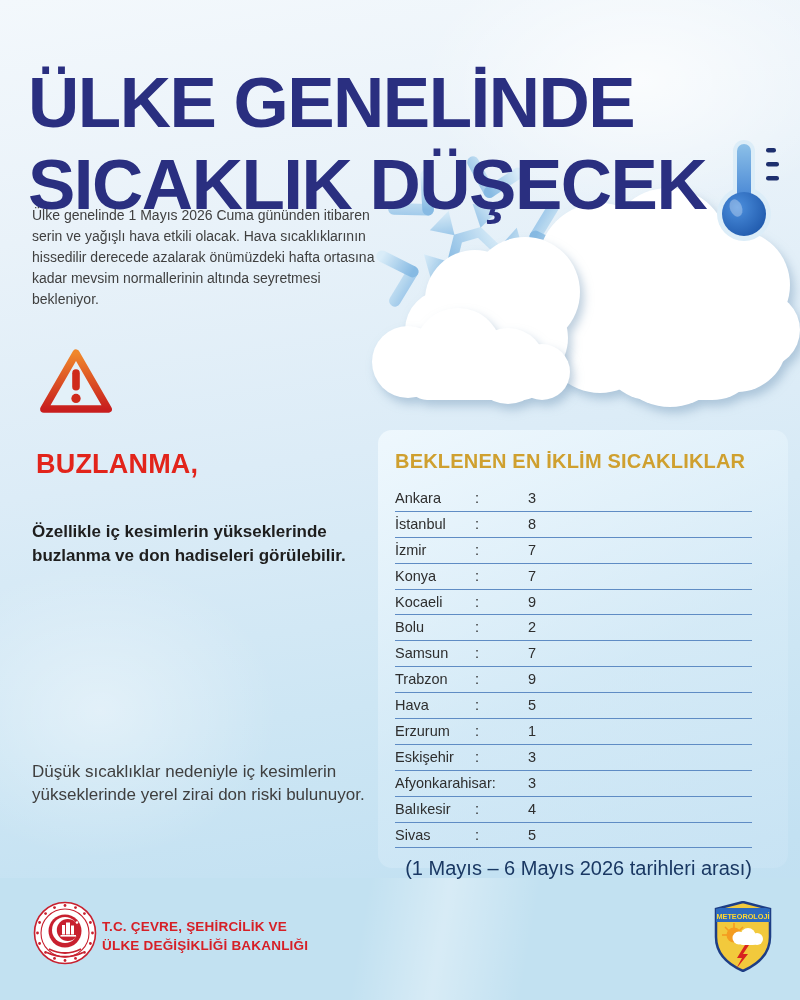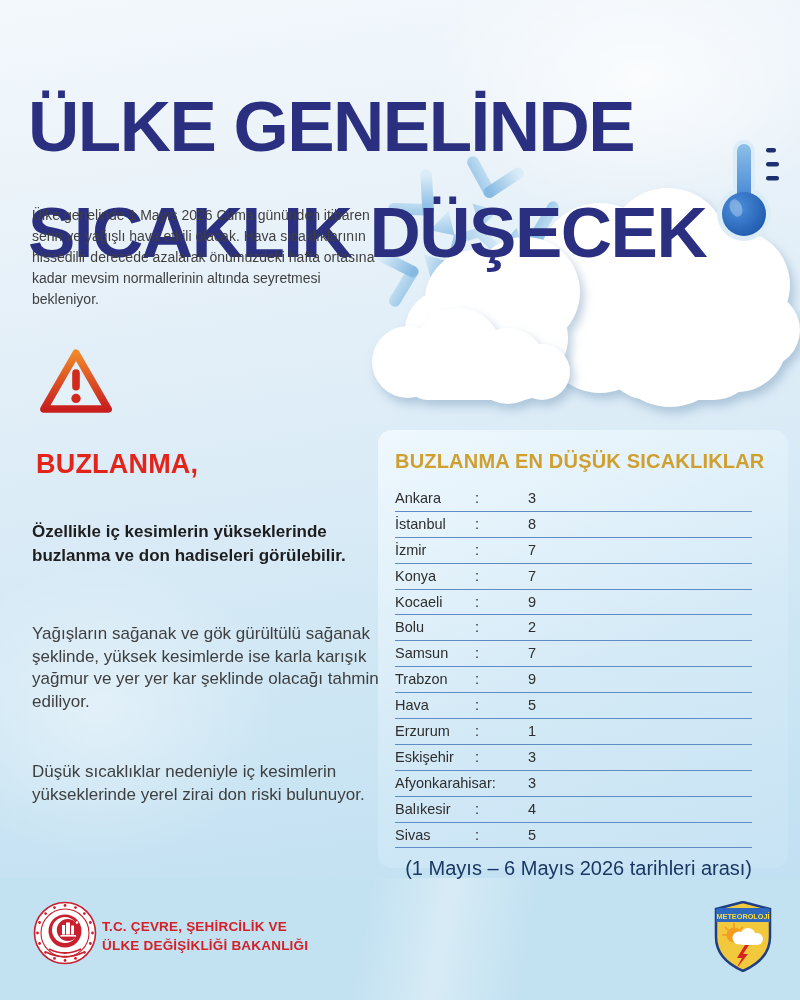--- a/index.html
+++ b/index.html
@@ -9,21 +9,21 @@
   .blob1{position:absolute;left:420px;top:-60px;width:440px;height:280px;border-radius:50%;
     background:radial-gradient(ellipse at center,rgba(255,255,255,.75),rgba(255,255,255,0) 70%);}
   .blob2{position:absolute;left:-80px;top:560px;width:360px;height:300px;border-radius:50%;
     background:radial-gradient(ellipse at center,rgba(255,255,255,.4),rgba(255,255,255,0) 70%);}
   .footer-band{position:absolute;left:0;top:878px;width:800px;height:122px;background:#c2e1f1;}
   .footer-band:after{content:"";position:absolute;inset:0;
     background:linear-gradient(100deg,rgba(255,255,255,0) 45%,rgba(255,255,255,.35) 55%,rgba(255,255,255,0) 66%);}
   .abs{position:absolute;}
   .title{left:28px;top:14px;font-size:71px;line-height:82px;font-weight:700;letter-spacing:-1.5px;
     color:#2a2f80;white-space:nowrap;}
-  .title span{display:block;margin-top:24px;}
+  .title span{display:block;}
   .intro{left:32px;top:191px;width:348px;font-size:14px;line-height:21px;color:#3f3f3f;}
   .warn-icon{left:38px;top:346px;width:76px;height:72px;}
   .warn-head{left:36px;top:420px;font-size:27px;line-height:35px;font-weight:700;color:#e2241b;letter-spacing:.2px;}
   .warn-head span{display:block;}
   .emphasis{left:32px;top:503px;width:335px;font-size:17px;line-height:24px;font-weight:700;color:#1e1e1e;}
   .detail1{left:32px;top:606px;width:354px;font-size:17px;line-height:22.5px;color:#3f3f3f;}
   .detail2{left:32px;top:744px;width:354px;font-size:17px;line-height:22.5px;color:#3f3f3f;}
   .panel{left:378px;top:430px;width:410px;height:438px;border-radius:14px;box-sizing:border-box;
     padding:18px 36px 0 17px;
     background:linear-gradient(155deg,rgba(240,249,254,.9) 0%,rgba(216,236,248,.6) 55%,rgba(204,229,245,.55) 100%);}
@@ -168,25 +168,24 @@
     <path d="M45 7 L83 73 L7 73 Z" fill="#e3f1f9" stroke="url(#wtri)" stroke-width="9" stroke-linejoin="round"></path>
     <rect x="40.5" y="26" width="9" height="25" rx="4.5" fill="#cf2a1b"></rect>
     <circle cx="45" cy="60.5" r="5.5" fill="#cf2a1b"></circle>
   </svg>
 
   <h3 class="abs warn-head">
     <span>BUZLANMA,</span>
   </h3>
 
   <p class="abs emphasis">Özellikle iç kesimlerin yükseklerinde buzlanma ve don hadiseleri görülebilir.</p>
-  <p class="abs detail1">Yağışların sağanak ve gök gürültülü sağanak şeklinde, yüksek kesimlerde ise karla karışık yağmur ve yer yer kar şeklinde olacağı tahmin ediliyor.</p>
   <p class="abs detail2">Düşük sıcaklıklar nedeniyle iç kesimlerin yükseklerinde yerel zirai don riski bulunuyor.</p>
 
   <div class="abs panel">
-    <h2>BUZLANMA EN DÜŞÜK SICAKLIKLAR</h2>
+    <h2>BEKLENEN EN İKLİM SICAKLIKLAR</h2>
     <div class="rows">
   <div class="trow">
     <span class="tcity">Ankara</span>
     <span class="tcolon">:</span>
     <span class="tval">3</span>
   </div>
 
   <div class="trow">
     <span class="tcity">İstanbul</span>
     <span class="tcolon">:</span>

